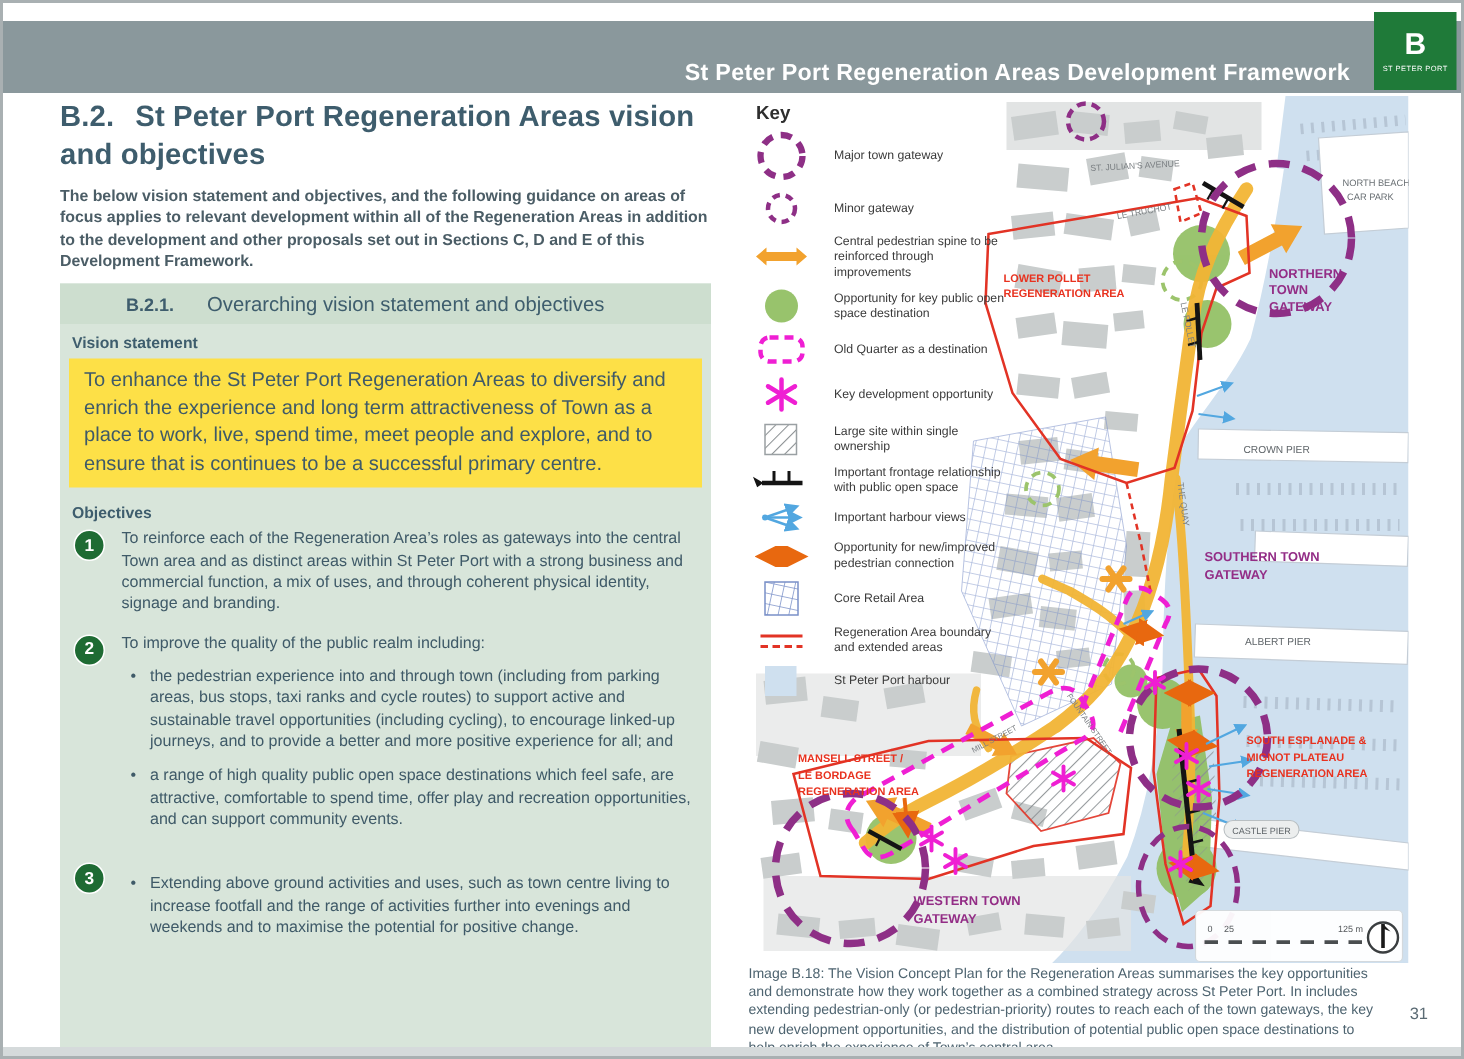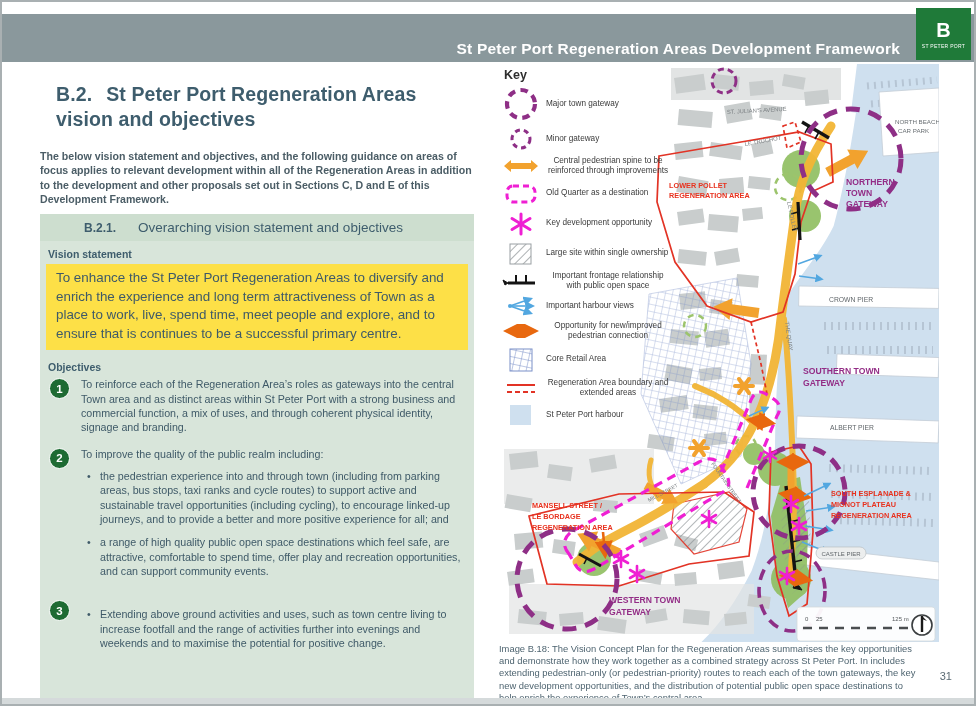--- a/index.html
+++ b/index.html
@@ -19,21 +19,21 @@
     position:absolute;right:3px;top:6px;width:55px;height:52px;background:#1f7a39;
     color:#fff;display:flex;flex-direction:column;align-items:center;justify-content:center;
   }
   #tab .tab-letter{font-size:20px;font-weight:bold;line-height:1;}
   #tab .tab-sub{font-size:5px;letter-spacing:.3px;margin-top:3px;}
   #bottom-strip{position:absolute;left:0;bottom:0;width:976px;height:6px;background:#d5dadb;}
 
   
   #left-col{position:absolute;left:38px;top:64px;width:434px;}
   h1.sec{
-    margin:16px;color:#3e5d6d;font-size:19.5px;font-weight:bold;line-height:1.3;letter-spacing:.1px;
+    margin:0;color:#3e5d6d;font-size:19.5px;font-weight:bold;line-height:1.3;letter-spacing:.1px;
   }
   h1.sec .secnum{margin-right:14px;}
   .intro{
     margin-top:7px;color:#4b5d66;font-size:10.6px;line-height:1.36;font-weight:600;
   }
   #green-panel{margin-top:8px;background:#d8e5da;min-height:512px;padding-bottom:14px;}
   .sub-head{
     background:#cddecf;padding:6px 8px 6px 6px;color:#3e5d6d;font-size:13.5px;
     display:flex;gap:22px;align-items:baseline;
   }
@@ -54,21 +54,21 @@
   ul.obj-bullets li{position:relative;padding-left:13px;margin-bottom:9px;}
   ul.obj-bullets li::before{content:"•";position:absolute;left:0;top:0;}
 
   
   #map-wrap{position:absolute;left:497px;top:62px;width:440px;height:578px;}
   #map-svg{position:absolute;left:0;top:0;}
   #legend{
     position:absolute;left:3px;top:4px;width:168px;z-index:5;
   }
   #legend .key-title{font-size:12.5px;font-weight:bold;color:#2e2e2e;margin:0 0 4px 2px;}
-  .lg-row{display:flex;align-items:center;gap:6px;margin-bottom:5px;text-align:center;}
+  .lg-row{display:flex;align-items:center;gap:16px;margin-bottom:5px;}
   .lg-icon{flex:0 0 38px;display:flex;justify-content:center;}
   .lg-label{font-size:8.2px;color:#3a3a3a;line-height:1.25;}
 
   
   #caption{
     position:absolute;left:497px;top:641px;width:424px;color:#4e6470;
     font-size:9.4px;line-height:1.3;
   }
   #pagenum{position:absolute;right:22px;top:668px;color:#5b6b74;font-size:11px;}
 </style>
@@ -457,20 +457,28 @@
 
       <div class="lg-row">
         <span class="lg-icon">
           <svg width="38" height="16">
               <path d="M2,8 L9,2 L9,5 L29,5 L29,2 L36,8 L29,14 L29,11 L9,11 L9,14 Z" fill="#f2a22e"></path>
             </svg>
         </span>
         <div class="lg-label">Central pedestrian spine to be reinforced through improvements</div>
       </div>
 
+      <div class="lg-row">
+        <span class="lg-icon">
+          <svg width="38" height="24">
+              <circle cx="19" cy="12" r="11" fill="#8fbe5f" opacity="0.92"></circle>
+            </svg>
+        </span>
+        <div class="lg-label">Opportunity for key public open space destination</div>
+      </div>
 
 
       <div class="lg-row">
         <span class="lg-icon">
           <svg width="38" height="24">
               <rect x="5" y="4" width="28" height="16" rx="6" fill="none" stroke="#ef1fd3" stroke-width="3" stroke-dasharray="6 4"></rect>
             </svg>
         </span>
         <div class="lg-label">Old Quarter as a destination</div>
       </div>

